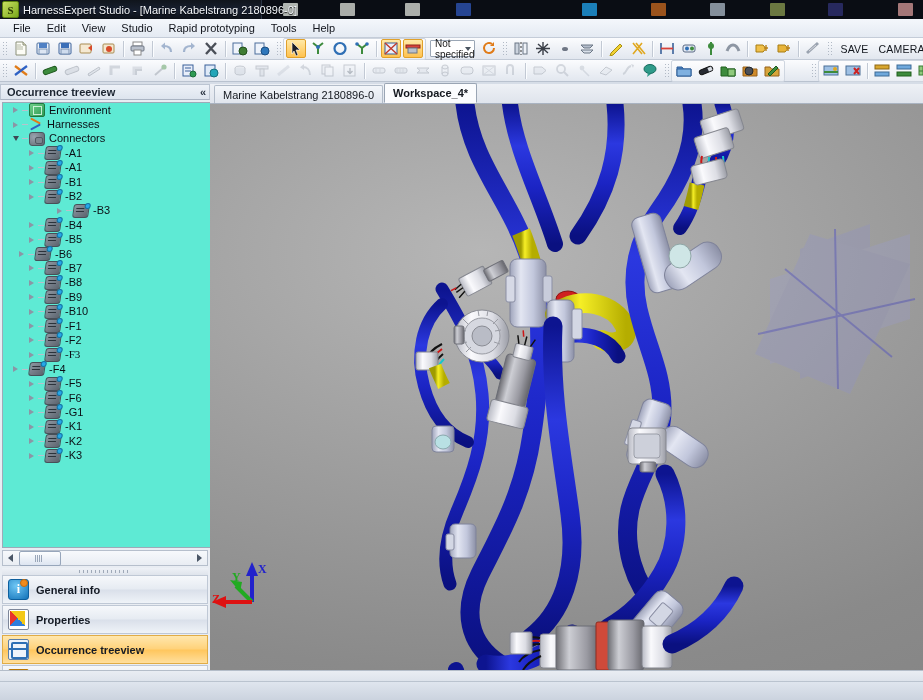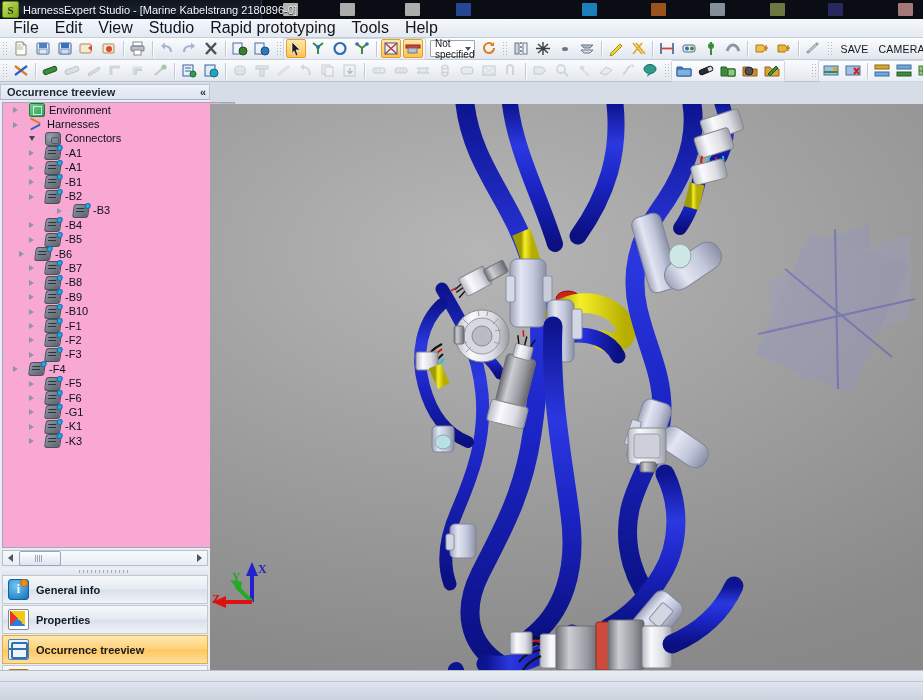--- a/index.html
+++ b/index.html
@@ -42,21 +42,21 @@
   }
 
   
   .menubar{
     position:absolute;left:0;top:19px;width:923px;height:19px;
     background:linear-gradient(to bottom,#f4f7fb,#e4eaf2);
     border-bottom:1px solid #c4ccd8;
     display:flex;align-items:center;box-sizing:border-box;padding-left:5px;
   }
   .menu-item{
-    padding:2px 8px;font-size:16px;color:#10131a;white-space:nowrap;cursor:default;
+    padding:2px 8px;font-size:11px;color:#10131a;white-space:nowrap;cursor:default;
   }
 
   
   .toolbar-row{
     position:absolute;left:0;width:923px;height:22px;
     background:linear-gradient(to bottom,#fbfcfe 0%,#eef1f6 50%,#e2e7ef 100%);
     border-bottom:1px solid #c2cad6;
     display:flex;align-items:center;box-sizing:border-box;
   }
   #tbrow1{top:38px;}
@@ -111,21 +111,21 @@
     height:16px;background:linear-gradient(to bottom,#eef2f8,#dde4ee);
     border:1px solid #bcc5d2;border-bottom:1px solid #aab4c3;
     display:flex;align-items:center;justify-content:space-between;
     box-sizing:border-box;padding:0 3px 0 6px;
     font-weight:bold;font-size:11px;color:#1b2430;
   }
   .panel-collapse{font-size:11px;color:#2a3442;cursor:pointer;line-height:1;}
 
   .tree-wrap{
     position:absolute;left:2px;top:18px;width:233px;height:446px;
-    background:#f9a8d4;border:1px solid #9fa9b8;box-sizing:border-box;overflow:hidden;text-align:right;
+    background:#5eead4;border:1px solid #9fa9b8;box-sizing:border-box;overflow:hidden;text-align:right;
   }
   .tree-scroll{
     position:absolute;left:0;top:0;width:188px;height:444px;overflow:hidden;
   }
   .tree-row{
     height:14.4px;display:flex;align-items:center;
     font-size:11px;color:#0b0f16;white-space:nowrap;
     padding-left:4px;box-sizing:border-box;
   }
   .tw{width:13px;flex:0 0 auto;display:flex;align-items:center;justify-content:center;}
@@ -943,21 +943,21 @@
             <span class="tlabel">Environment</span>
           </div>
           <div class="tree-row" style="padding-left: 6px;">
             <span class="tw">
               <span class="tri"></span>
             </span>
             <span class="tdash"></span>
             <span class="ticon ic-harness"></span>
             <span class="tlabel">Harnesses</span>
           </div>
-          <div class="tree-row" style="padding-left: 22px;">
+          <div class="tree-row" style="padding-left: 6px;">
             <span class="tw">
               <span class="tri-open"></span>
             </span>
             <span class="tdash"></span>
             <span class="ticon ic-group"></span>
             <span class="tlabel">Connectors</span>
           </div>
           <div class="tree-row" style="padding-left: 22px;">
             <span class="tw">
               <span class="tri"></span>
@@ -1063,21 +1063,21 @@
             <span class="tlabel">-F1</span>
           </div>
           <div class="tree-row" style="padding-left: 22px;">
             <span class="tw">
               <span class="tri"></span>
             </span>
             <span class="tdash"></span>
             <span class="ticon ic-conn"></span>
             <span class="tlabel">-F2</span>
           </div>
-          <div class="tree-row" style="padding-left: 22px;">
+          <div class="tree-row" style="padding-left: 22px; font-family: Liberation Serif, serif;">
             <span class="tw">
               <span class="tri"></span>
             </span>
             <span class="tdash"></span>
             <span class="ticon ic-conn"></span>
             <span class="tlabel">-F3</span>
           </div>
           <div class="tree-row" style="padding-left: 6px;">
             <span class="tw">
               <span class="tri"></span>
@@ -1110,20 +1110,28 @@
             <span class="ticon ic-conn"></span>
             <span class="tlabel">-G1</span>
           </div>
           <div class="tree-row" style="padding-left: 22px;">
             <span class="tw">
               <span class="tri"></span>
             </span>
             <span class="tdash"></span>
             <span class="ticon ic-conn"></span>
             <span class="tlabel">-K1</span>
+          </div>
+          <div class="tree-row" style="padding-left: 22px;">
+            <span class="tw">
+              <span class="tri"></span>
+            </span>
+            <span class="tdash"></span>
+            <span class="ticon ic-conn"></span>
+            <span class="tlabel">-K2</span>
           </div>
           <div class="tree-row" style="padding-left: 22px;">
             <span class="tw">
               <span class="tri"></span>
             </span>
             <span class="tdash"></span>
             <span class="ticon ic-conn"></span>
             <span class="tlabel">-K3</span>
           </div>
         </div>
@@ -1168,20 +1176,24 @@
         <div class="nav-btn">
           <span class="nav-ico ni-hist"></span>
           <span class="nav-label">Placing history</span>
         </div>
         <div class="nav-btn">
           <span class="nav-ico ni-book"></span>
         </div>
       </div>
   </div>
 
+  <div class="tabstrip">
+    <div class="tab">Marine Kabelstrang 2180896-0</div>
+    <div class="tab active">Workspace_4*</div>
+  </div>
 
   <div class="viewport">
     <svg class="vp-svg" viewBox="0 0 713 566">
       <defs>
         <linearGradient id="gblue" x1="0" y1="0" x2="1" y2="0">
           <stop offset="0%" stop-color="#0d1490"></stop>
           <stop offset="28%" stop-color="#2b38e0"></stop>
           <stop offset="55%" stop-color="#1b24c4"></stop>
           <stop offset="100%" stop-color="#0a1080"></stop>
         </linearGradient>

